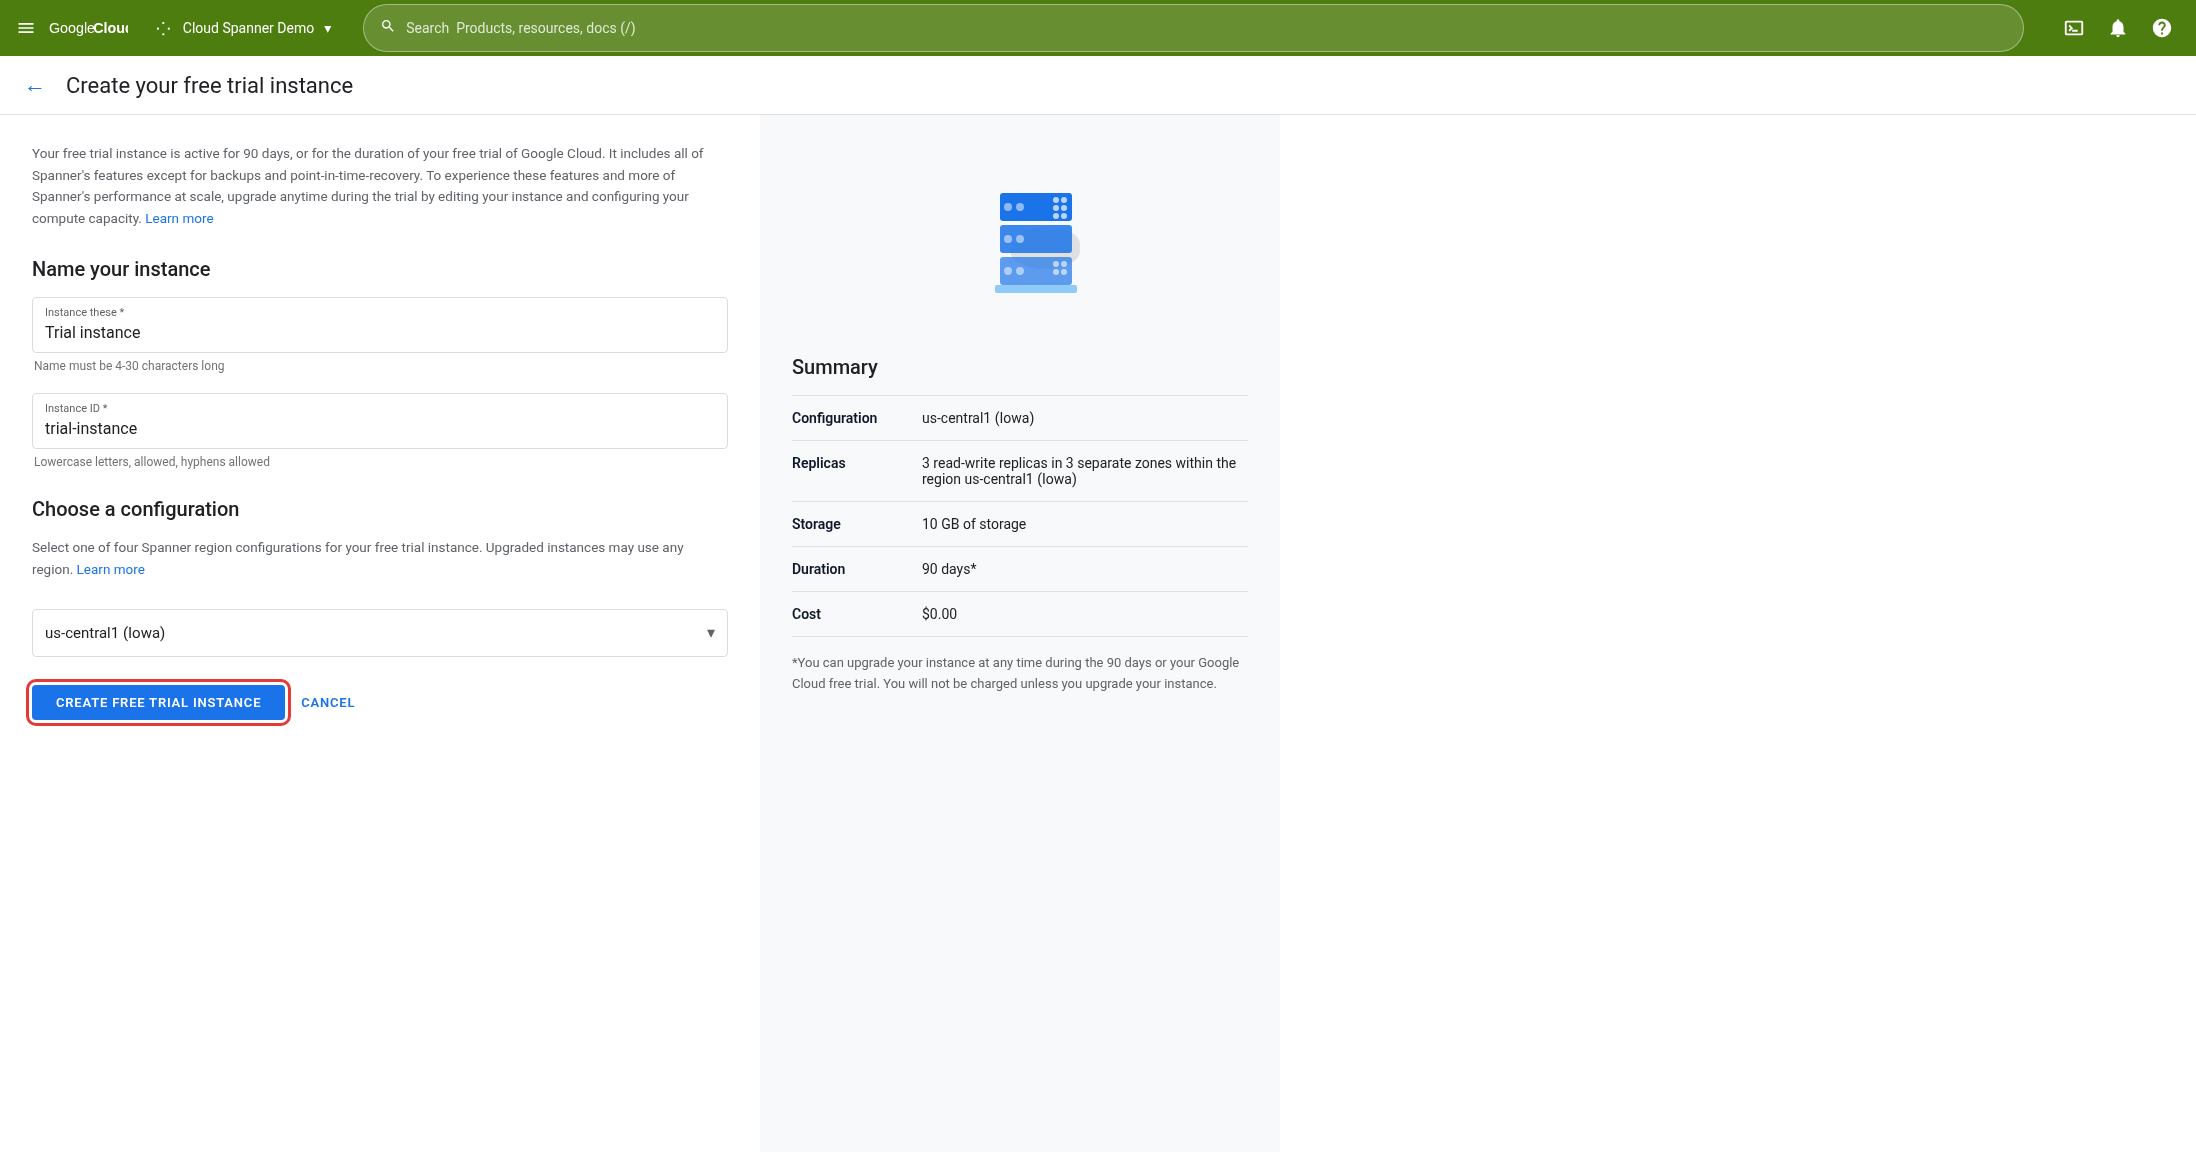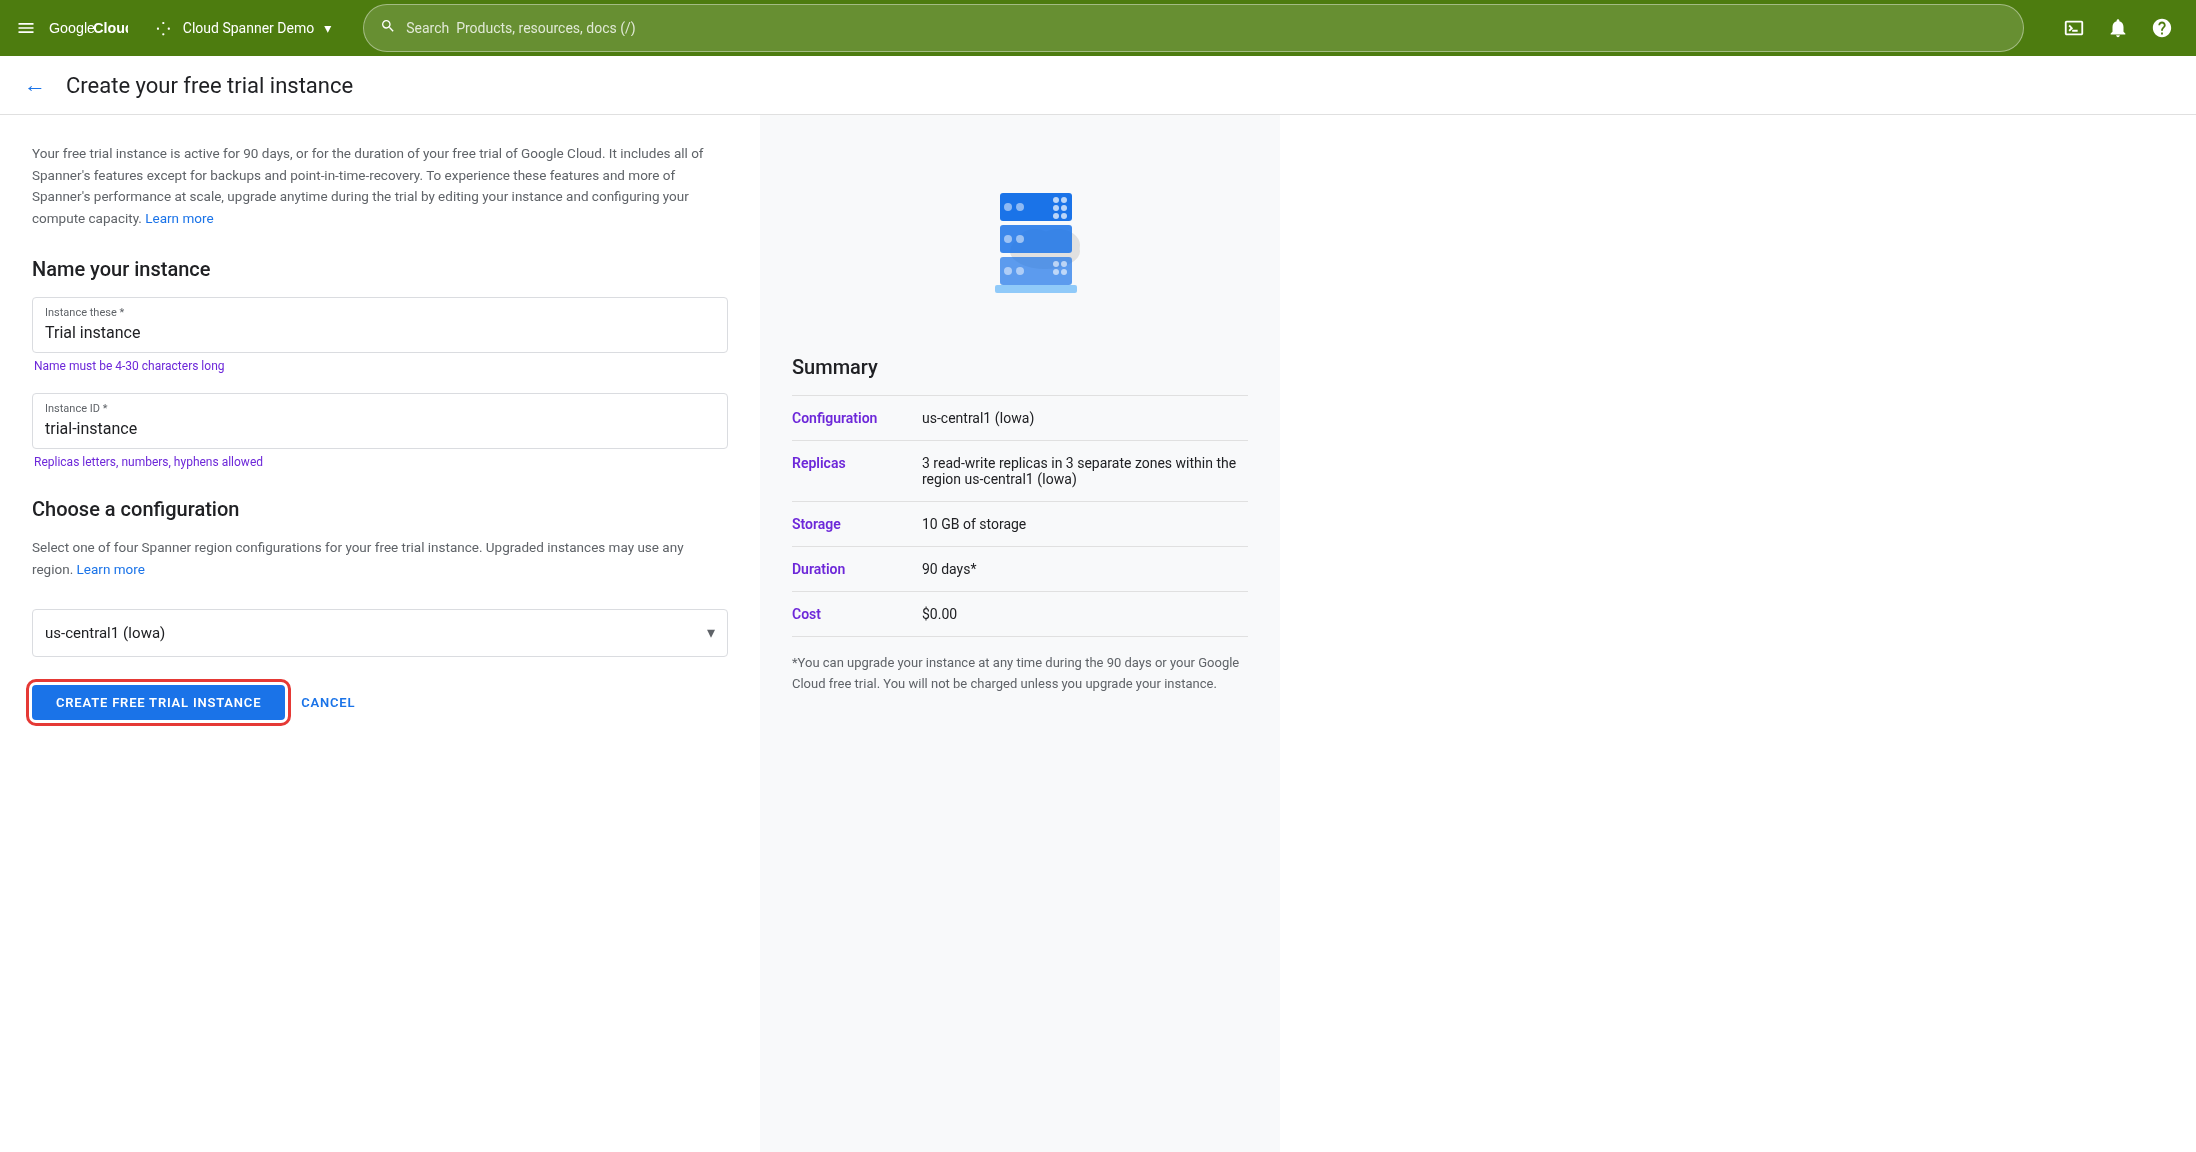--- a/index.html
+++ b/index.html
@@ -55,21 +55,21 @@
       border: 1px solid #dadce0; border-radius: 4px; padding: 8px 12px; position: relative;
       background: #fff;
     }
     .field-label {
       font-size: 11px; color: #5f6368; margin-bottom: 2px; display: block;
     }
     .field-input {
       width: 100%; border: none; outline: none; font-size: 16px; color: #202124;
       font-family: inherit; background: transparent; padding: 2px 0;
     }
-    .field-hint { font-size: 12px; color: #6d28d9; margin-top: 6px; padding-left: 2px; }
+    .field-hint { font-size: 12px; color: #737373; margin-top: 6px; padding-left: 2px; }
 
     
     .select-container {
       border: 1px solid #dadce0; border-radius: 4px; background: #fff;
       display: flex; align-items: center; padding: 0 12px; height: 48px; cursor: pointer;
       position: relative;
     }
     .select-container select {
       width: 100%; border: none; outline: none; font-size: 15px; color: #202124;
       font-family: inherit; background: transparent; cursor: pointer; appearance: none;
@@ -96,21 +96,21 @@
 
     
     .server-illustration { width: 160px; height: 140px; }
 
     
     .summary-title { font-size: 20px; font-weight: 500; color: #202124; margin-bottom: 16px; margin-top: 31px; }
     .summary-table { width: 100%; border-collapse: collapse; }
     .summary-table tr { border-bottom: 1px solid #e0e0e0; }
     .summary-table tr:first-child { border-top: 1px solid #e0e0e0; }
     .summary-table td { padding: 14px 0; vertical-align: top; font-size: 14px; }
-    .summary-table td:first-child { font-weight: 600; color: #6d28d9; width: 130px; padding-right: 16px; }
+    .summary-table td:first-child { font-weight: 600; color: #0f172a; width: 130px; padding-right: 16px; }
     .summary-table td:last-child { color: #202124; }
     .summary-note { font-size: 13px; color: #5f6368; margin-top: 16px; line-height: 1.6; }
 
     
     .name-section { margin-bottom: 28px; }
     .config-section { margin-bottom: 8px; }
   </style>
 </head>
 <body>
 
@@ -181,21 +181,21 @@
           <input type="text" class="field-input" value="Trial instance" style="">
         </div>
         <div class="field-hint">Name must be 4-30 characters long</div>
       </div>
 
       <div class="form-group">
         <div class="field-container">
           <label class="field-label">Instance ID *</label>
           <input type="text" class="field-input" value="trial-instance" style="">
         </div>
-        <div class="field-hint">Replicas letters, numbers, hyphens allowed</div>
+        <div class="field-hint">Lowercase letters, allowed, hyphens allowed</div>
       </div>
     </div>
 
     <div class="config-section">
       <h2 class="section-title">Choose a configuration</h2>
       <p class="description">
         <span>Select one of four Spanner region configurations for your free trial instance. Upgraded instances may use any region.</span>
         <a href="#">Learn more</a>
       </p>
 

